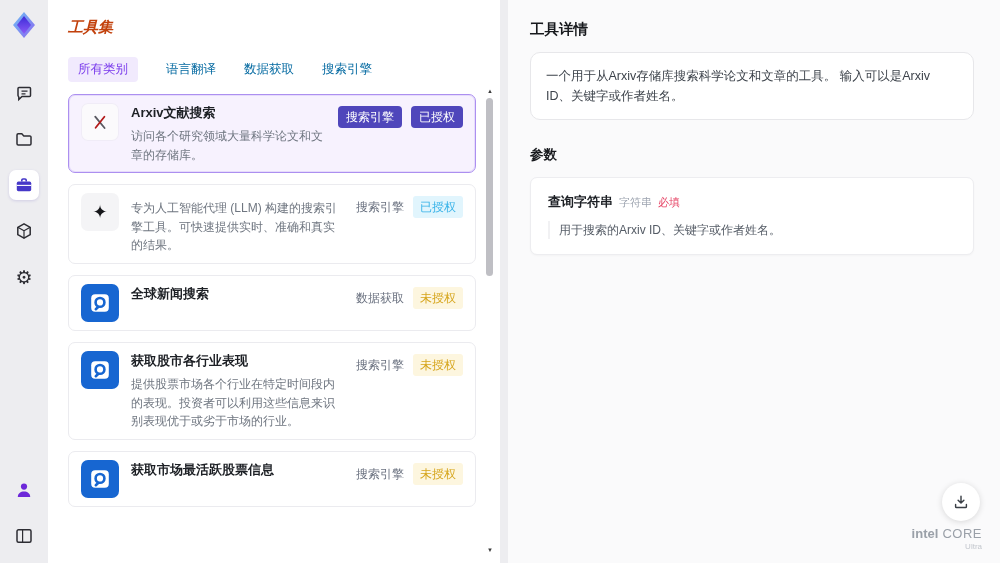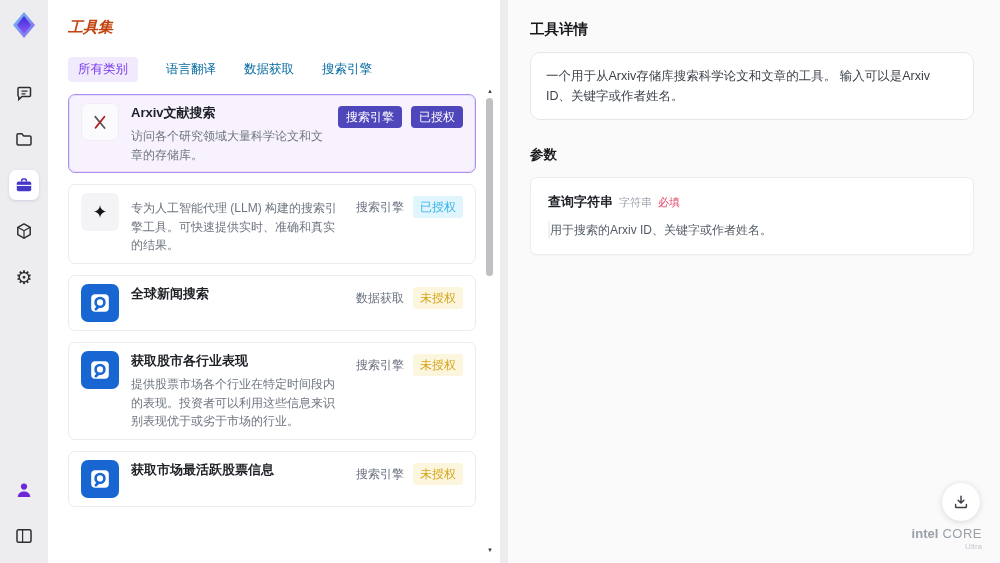--- a/index.html
+++ b/index.html
@@ -80,21 +80,21 @@
   }
   .param-card {
     margin-top:13px; background:#ffffff; border:1px solid #ededf0; border-radius:7px;
     padding:15px 17px; box-shadow:0 1px 2px rgba(0,0,0,.03);
   }
   .param-head { display:flex; align-items:baseline; gap:6px; }
   .param-name { font-size:13px; font-weight:bold; color:#1d2025; }
   .param-type { font-size:11px; color:#9ca3af; }
   .param-required { font-size:11px; color:#e64566; }
   .param-desc { margin-top:10px; font-size:12px; color:#555c66; line-height:1.5;
-    border-left:2px solid #f1f1f3; }
+    border-left:2px solid #f1f1f3; padding-left:9px; }
 
   
   .download-fab {
     position:absolute; right:20px; bottom:42px; width:38px; height:38px; border-radius:50%;
     background:#ffffff; box-shadow:0 1px 6px rgba(0,0,0,.14); display:flex;
     align-items:center; justify-content:center; cursor:pointer;
   }
   .intel-badge { position:absolute; right:18px; bottom:12px; text-align:right; color:#9aa0a8; }
   .intel-line { font-size:13px; letter-spacing:.5px; }
   .intel-line .intel-word { font-weight:bold; letter-spacing:0; }

